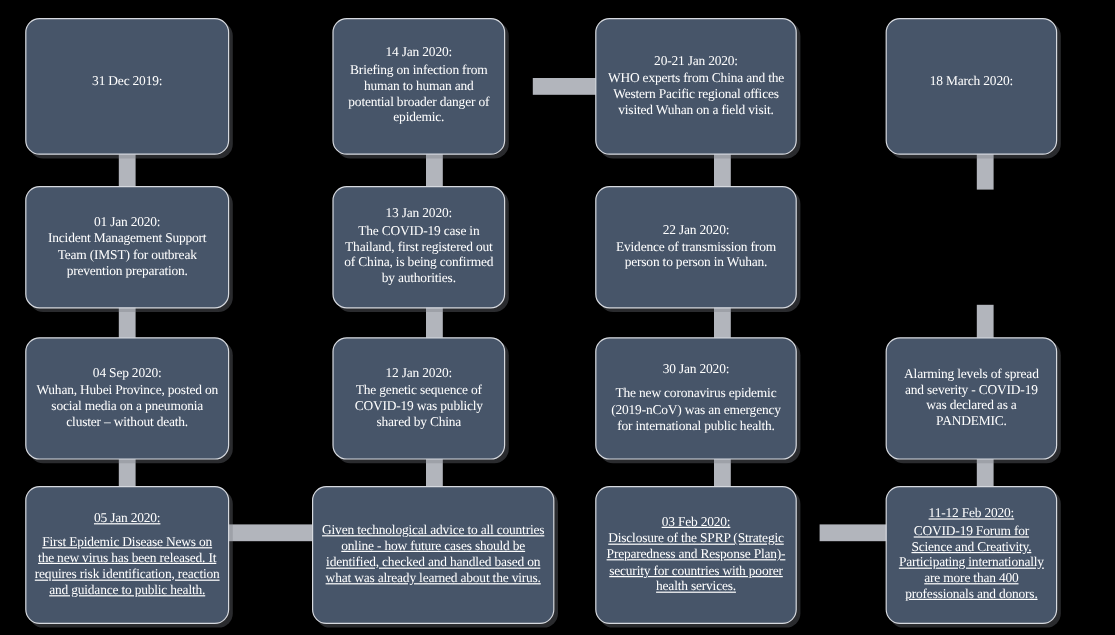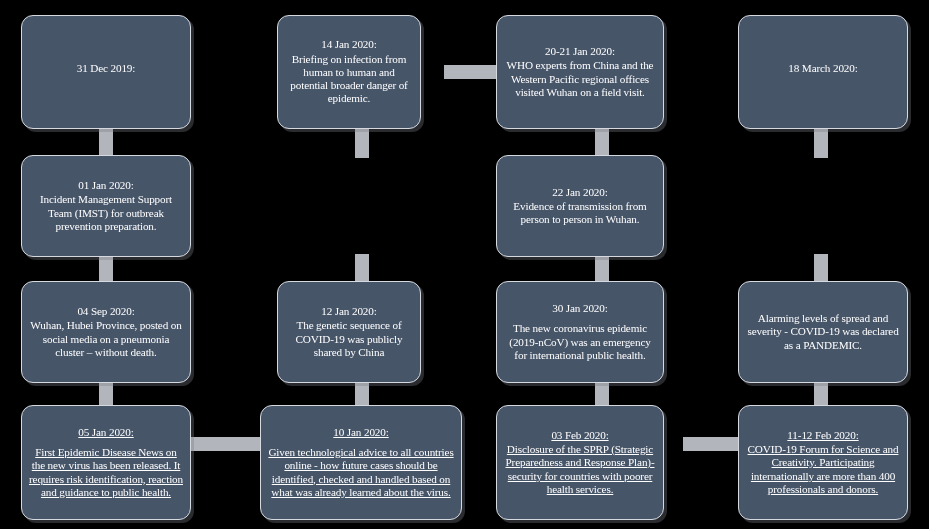--- a/index.html
+++ b/index.html
@@ -47,21 +47,21 @@
   }
   .node-body {
     display: block;
   }
   .node.gap .node-date { margin-bottom: 7px; }
 
   
   .col1 { left: 21px;  width: 170px; }
   .col2 { left: 277px; width: 144px; }
   .col3 { left: 496px; width: 168px; }
-  .col4 { left: 738px; width: 170px; }
+  .col4 { left: 738px; width: 143px; }
 
   .col2.wide { left: 260px; width: 202px; }
 
   
   .row1 { top: 15px;  height: 114px; }
   .row2 { top: 155px; height: 102px; }
   .row3 { top: 281px; height: 102px; }
   .row4 { top: 405px; height: 115px; text-decoration: underline; }
 </style>
 </head>
@@ -118,31 +118,36 @@
     </span>
   </div>
 
   <div class="node col2 row1">
     <span class="node-inner">
       <span class="node-date">14 Jan 2020:</span>
       <span class="node-body">Briefing on infection from human to human and potential broader danger of epidemic.</span>
     </span>
   </div>
 
+  <div class="node col2 row2">
+    <span class="node-inner">
+      <span class="node-date">13 Jan 2020:</span>
+      <span class="node-body">The COVID-19 case in Thailand, first registered out of China, is being confirmed by authorities.</span>
+    </span>
+  </div>
 
   <div class="node col2 row3">
     <span class="node-inner">
       <span class="node-date">12 Jan 2020:</span>
       <span class="node-body">The genetic sequence of COVID-19 was publicly shared by China</span>
     </span>
   </div>
 
   <div class="node col2 wide row4 gap">
     <span class="node-inner">
-      <span class="node-date">10 Jan 2020:</span>
       <span class="node-body">Given technological advice to all countries online - how future cases should be identified, checked and handled based on what was already learned about the virus.</span>
     </span>
   </div>
 
   <div class="node col3 row1">
     <span class="node-inner">
       <span class="node-date">20-21 Jan 2020:</span>
       <span class="node-body">WHO experts from China and the Western Pacific regional offices visited Wuhan on a field visit.</span>
     </span>
   </div>

